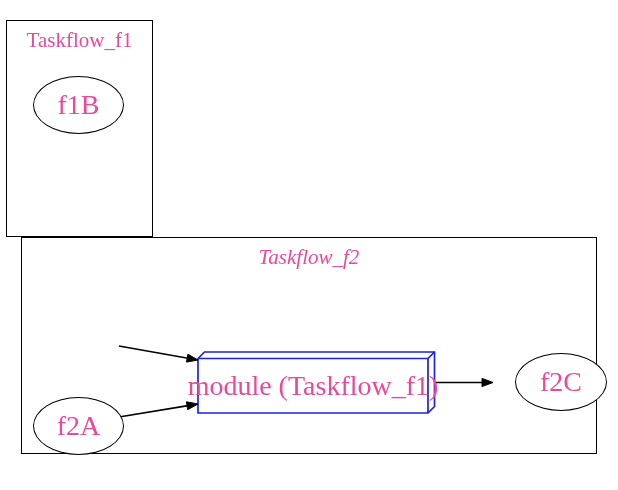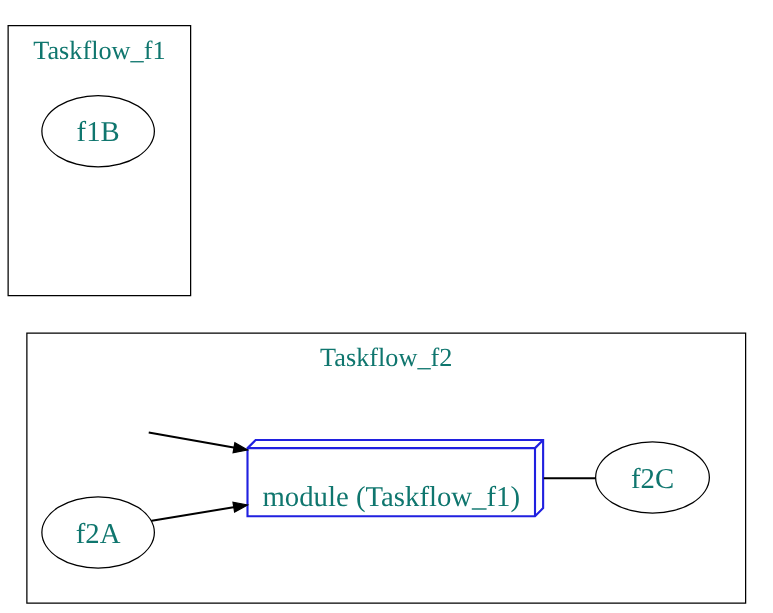--- a/index.html
+++ b/index.html
@@ -1,59 +1,59 @@
 <!DOCTYPE html>
 <html><head>
 <meta charset="utf-8">
 <style>
   html,body{margin:0;padding:0;background:#ffffff;}
   #canvas{
     position:relative;
     width:618px;height:490px;
     background:#ffffff;
     font-family:"Liberation Serif","DejaVu Serif",serif;
-    color:#0f766e;
+    color:#ec4899;
     overflow:hidden;
   }
   .cluster{
     position:absolute;
     border:1.6px solid #000000;
     background:transparent;
     box-sizing:border-box;
   }
   #cluster-f1{left:6px;top:20px;width:147px;height:217px;}
-  #cluster-f2{left:21px;top:266px;width:576px;height:217px;}
+  #cluster-f2{left:21px;top:237px;width:576px;height:217px;font-style:italic;}
   .cluster-title{
     text-align:center;
     font-size:21px;
     line-height:26px;
     margin-top:6px;
     white-space:nowrap;
   }
   .node{
     position:absolute;
     display:flex;
     align-items:center;
     justify-content:center;
-    font-size:23px;
+    font-size:28px;
     line-height:1;
     box-sizing:border-box;
     white-space:nowrap;
   }
   .ellipse{
     border:1.5px solid #000000;
     border-radius:50%;
     background:#ffffff;
   }
   #node-f1B{left:33px;top:76px;width:91px;height:58px;}
   #node-f1A{left:33px;top:166px;width:91px;height:58px;}
   #node-f2B{left:33px;top:307px;width:91px;height:58px;}
   #node-f2A{left:33px;top:397px;width:91px;height:58px;font-family:Liberation Serif, serif;}
-  #node-f2C{left:476px;top:353px;width:92px;height:58px;text-align:right;}
-  #node-module{left:198px;top:358px;width:230px;height:55px;margin-top:12px;}
+  #node-f2C{left:515px;top:353px;width:92px;height:58px;text-align:right;}
+  #node-module{left:198px;top:358px;width:230px;height:55px;}
   #graph-layer{
     position:absolute;left:0;top:0;width:618px;height:490px;
   }
   .edge-line{stroke:#000000;stroke-width:1.6;fill:none;}
   .arrow-head{fill:#000000;stroke:#000000;stroke-width:1;}
   .module-stroke{stroke:#2020e0;stroke-width:1.7;fill:none;}
   .module-face{fill:#ffffff;}
 </style>
 </head>
 <body>

